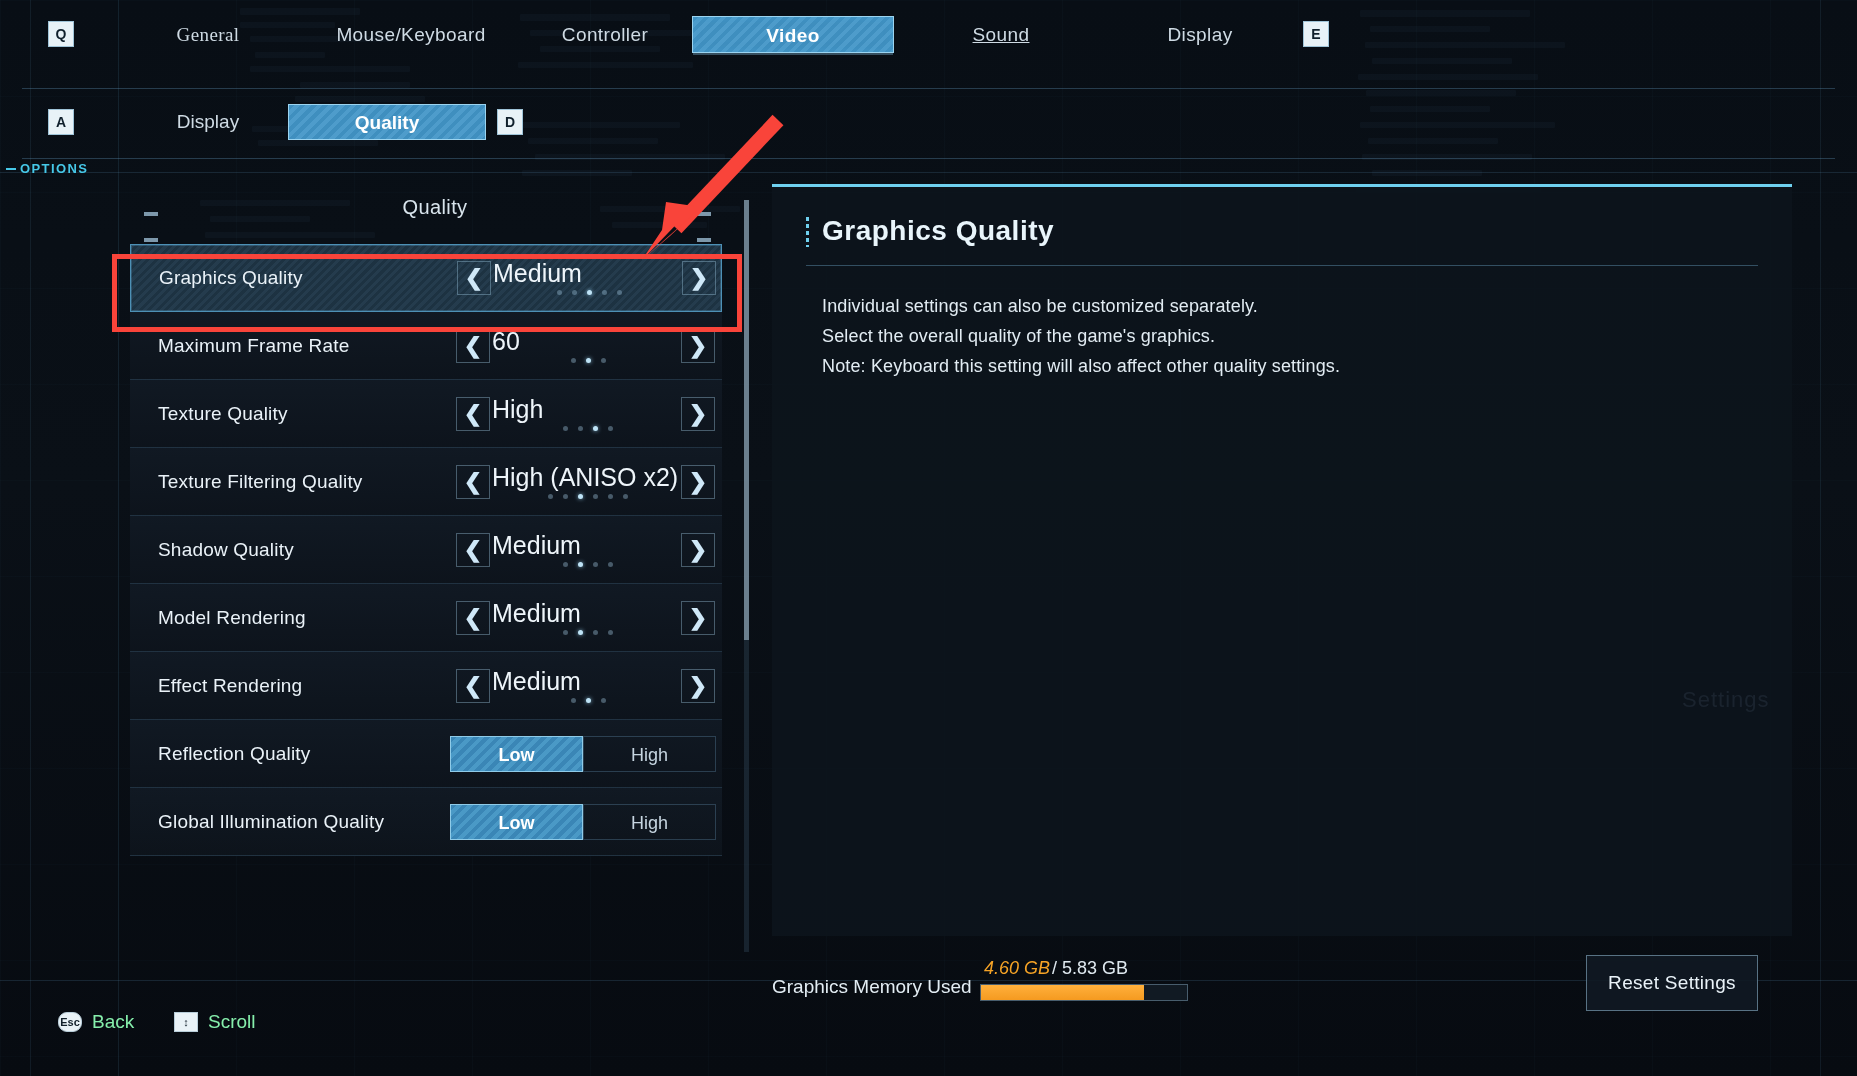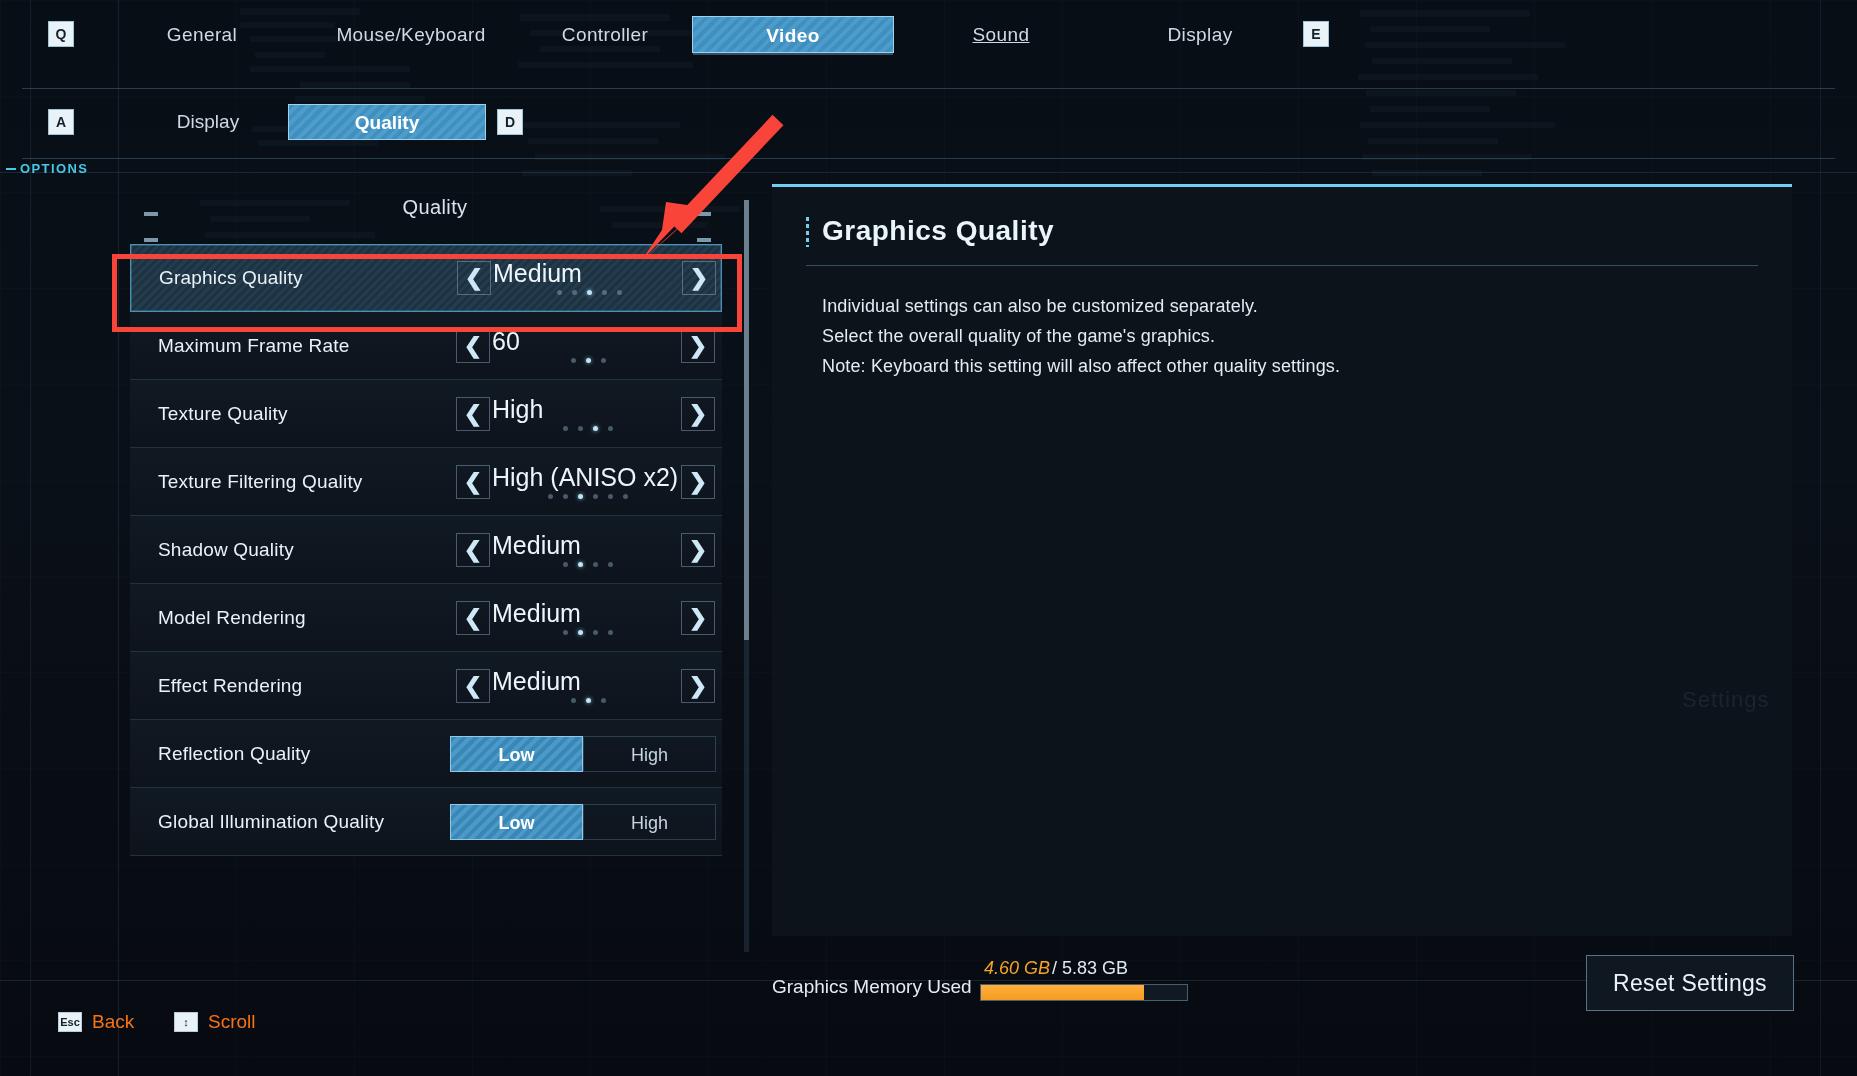--- a/index.html
+++ b/index.html
@@ -152,29 +152,29 @@
   #mem { position: absolute; left: 772px; top: 958px; width: 700px; height: 54px; }
   #mem-label { position: absolute; left: 0; top: 18px; font-size: 19px; color: #e3edf4; }
   #mem-track { position: absolute; left: 208px; top: 26px; width: 208px; height: 17px;
     border: 1px solid rgba(140,175,200,.45); background: rgba(20,30,40,.8); }
   #mem-fill { position: absolute; left: 0; top: 0; height: 100%;
     background: linear-gradient(180deg,#ffb03c,#f59a20); }
   #mem-used { position: absolute; left: 212px; top: 0; font-size: 18px; color: #f5a326; }
   #mem-total { position: absolute; left: 280px; top: 0; font-size: 18px; color: #dfe9f0; }
 
   
-  #reset-btn { position: absolute; left: 1586px; top: 955px; width: 208px; height: 56px;
+  #reset-btn { position: absolute; left: 1586px; top: 955px; width: 172px; height: 56px;
     border: 1px solid rgba(150,190,215,.55); background: rgba(16,25,35,.92);
-    color: #eaf3f9; font-size: 23px; line-height: 54px; text-align: center;
+    color: #eaf3f9; font-size: 19px; line-height: 54px; text-align: center;
     letter-spacing: .3px; }
 
   
   #footer { position: absolute; left: 58px; top: 1008px; height: 34px; }
   .hint { position: absolute; top: 0; height: 28px; line-height: 28px; font-size: 19px;
-    color: #f97316; white-space: nowrap; }
+    color: #86efac; white-space: nowrap; }
   .hintkey { position: absolute; top: 4px; width: 24px; height: 20px;
     border: 1px solid #b8cdd9; background: #e9f2f7; color: #12202b;
     font-size: 11px; font-weight: bold; line-height: 18px; text-align: center; }
 
   
   #anno-box { position: absolute; left: 112px; top: 254px; width: 630px; height: 78px;
     border: 5px solid #f9443a; pointer-events: none; }
   #anno-arrow { position: absolute; left: 620px; top: 110px; width: 170px; height: 150px;
     pointer-events: none; }
 </style>
@@ -223,21 +223,21 @@
     <div class="bg-hline" style="left:0px;top:980px;width:1857px;"></div>
     <div class="bg-vline" style="left:118px;top:0px;height:1076px;"></div>
     <div class="bg-vline" style="left:1820px;top:0px;height:1076px;"></div>
     <div class="bg-vline" style="left:30px;top:0px;height:1076px;"></div>
   </div>
 
 <div id="topbar">
   <div class="keycap" style="left:48px; top:5px;">Q</div>
   <div class="keycap" style="left:1303px; top:5px;">E</div>
   <div id="top-tabs-host">
-      <div class="tab" style="left: 142px; width: 120px;">General</div>
+      <div class="tab" style="left: 148px; width: 120px; font-family: Liberation Serif, serif;">General</div>
       <div class="tab" style="left: 300px; width: 222px;">Mouse/Keyboard</div>
       <div class="tab" style="left: 530px; width: 150px;">Controller</div>
       <div class="tab active" style="left: 692px; width: 202px;">Video</div>
       <div class="tab" style="left: 946px; width: 110px; text-decoration: underline;">Sound</div>
       <div class="tab" style="left: 1140px; width: 120px;">Display</div>
     </div>
 </div>
 <div class="rule" style="top:88px;"></div>
 
 <div id="subbar">
@@ -346,21 +346,21 @@
   <div id="mem-used" style="color: rgb(245, 163, 38); font-style: italic;">4.60 GB</div>
   <div id="mem-total">/ 5.83 GB</div>
   <div id="mem-track">
     <div id="mem-fill" style="width: 79%;"></div>
   </div>
 </div>
 
 <div id="reset-btn">Reset Settings</div>
 
 <div id="footer">
-    <div class="hintkey" style="left: 0px;">Esc</div>
+    <div class="hintkey" style="left: 0px; border-radius: 9px;">Esc</div>
     <div class="hint" style="left: 34px;">Back</div>
     <div class="hintkey" style="left: 116px;">↕</div>
     <div class="hint" style="left: 150px;">Scroll</div>
   </div>
 
 <div id="anno-box"></div>
 <svg id="anno-arrow" viewBox="0 0 170 150">
   <g>
     <line x1="158" y1="10" x2="56" y2="118" stroke="#f9443a" stroke-width="15" stroke-linecap="butt"></line>
     <polygon points="22,150 74,96 46,92 42,120" fill="#f9443a"></polygon>

